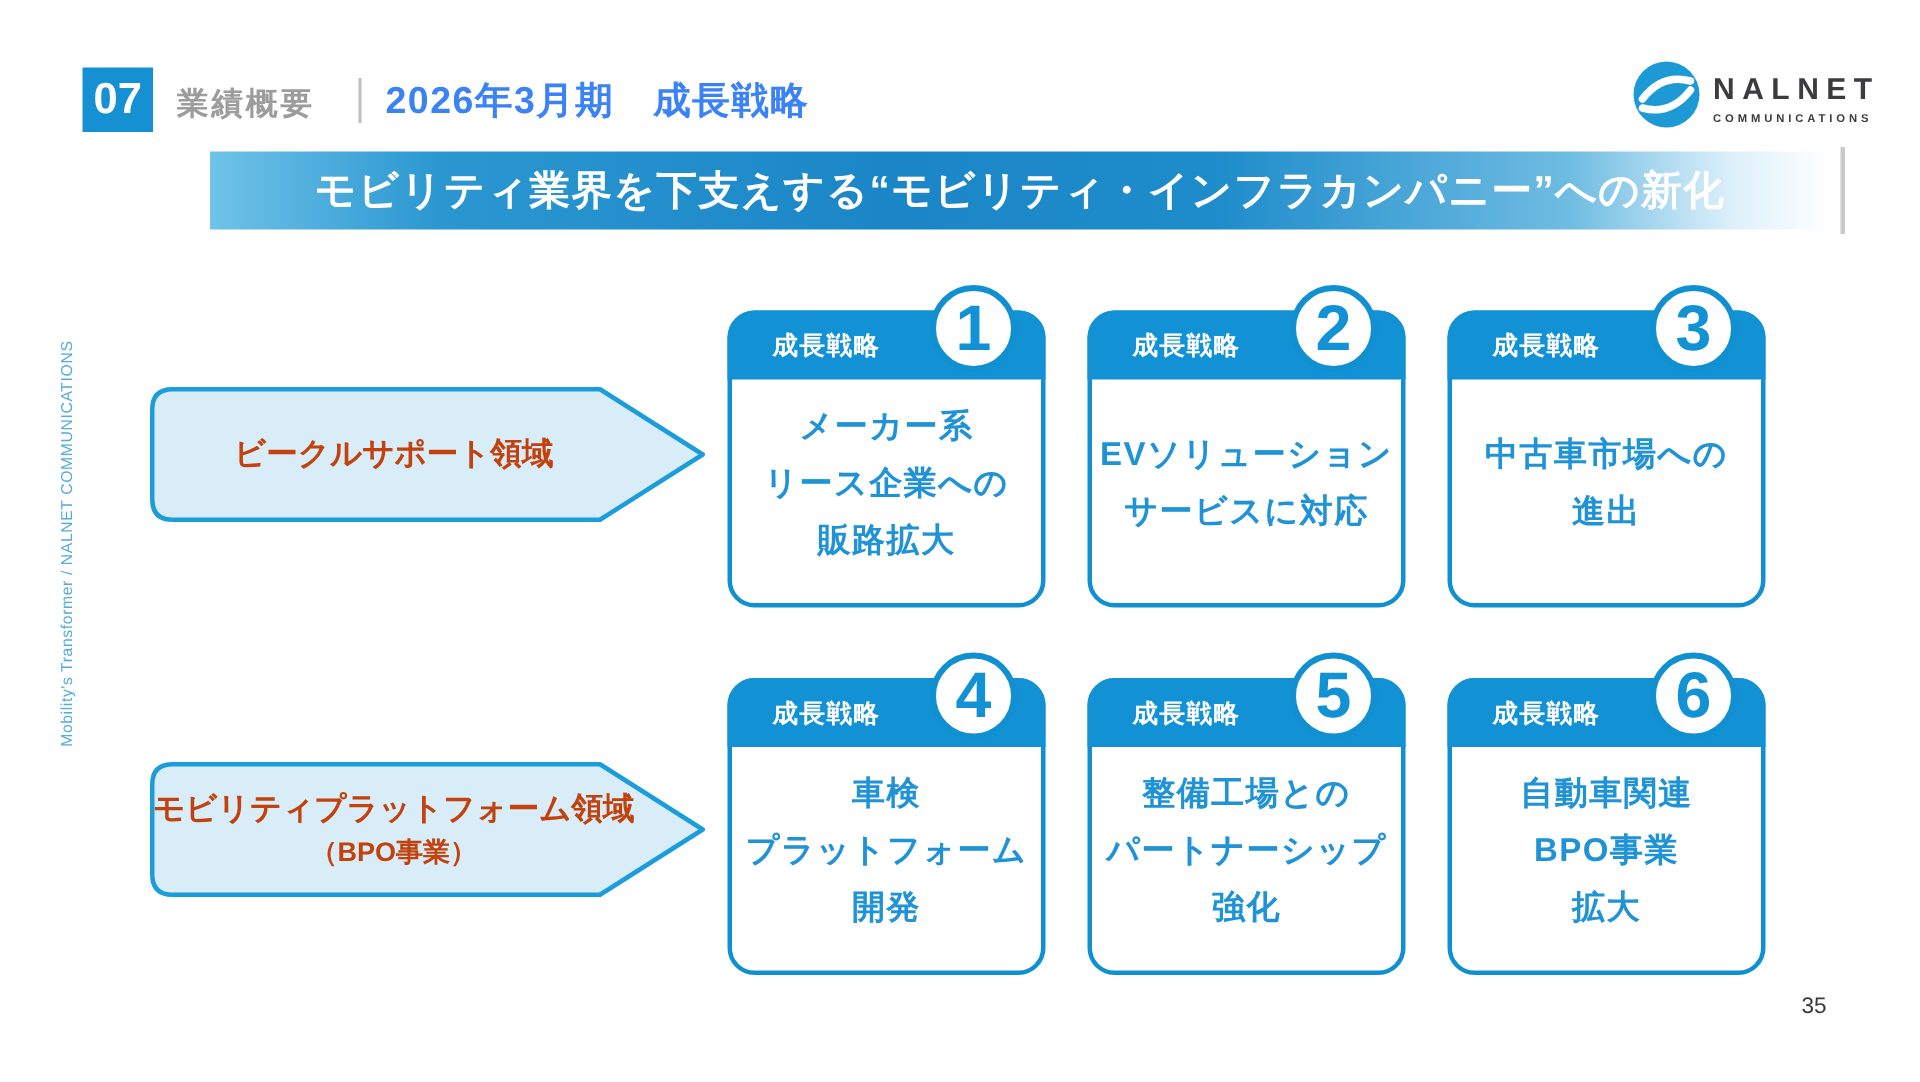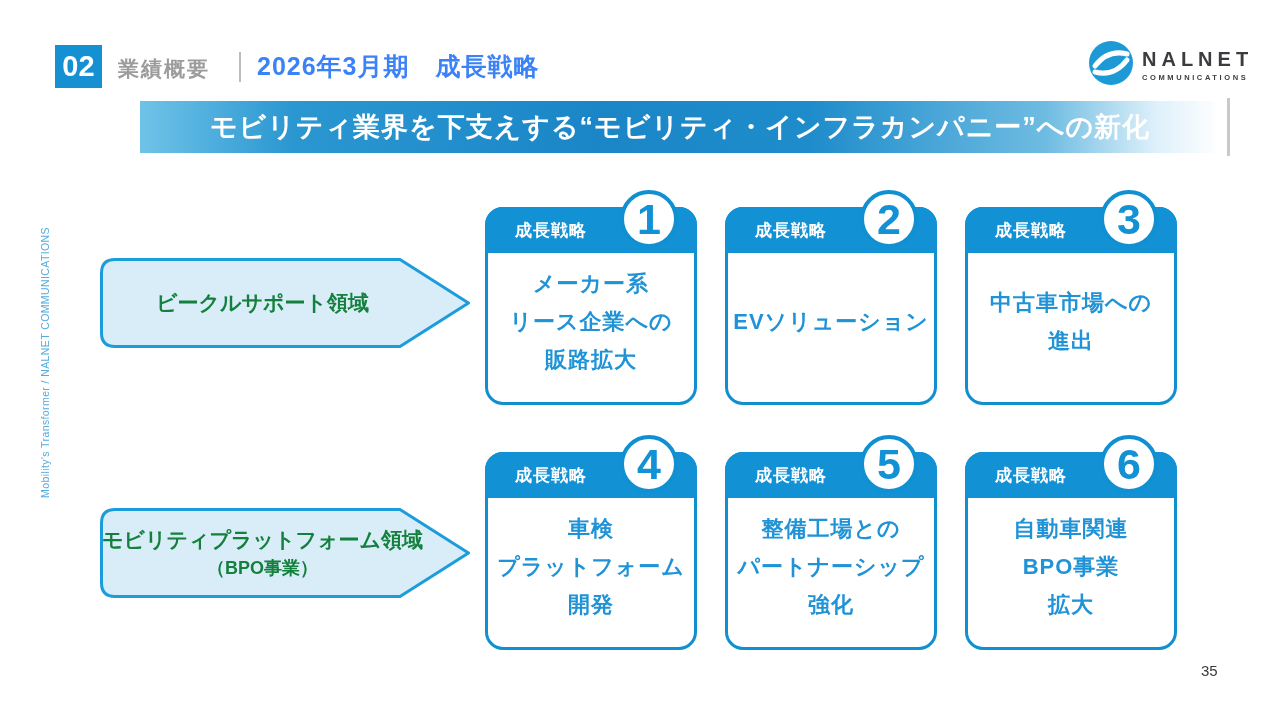--- a/index.html
+++ b/index.html
@@ -46,21 +46,21 @@
   .vside span {
     writing-mode:vertical-rl; transform:rotate(180deg); white-space:nowrap;
     font-size:10.5px; color:#55ABDB; letter-spacing:0.4px;
   }
   
   .area { position:absolute; width:370px; height:90px; }
   .area svg { position:absolute; inset:0; }
   .area-text {
     position:absolute; left:0; top:0; bottom:0; right:45px;
     display:flex; flex-direction:column; align-items:center; justify-content:center;
-    color:#15803d; font-weight:bold; text-align:center;
+    color:#c2410c; font-weight:bold; text-align:center;
   }
   .area-l1 { font-size:21px; line-height:30px; }
   .area-l2 { font-size:18px; line-height:27px; }
   
   .card {
     position:absolute; width:212px; height:198px; background:#fff;
     border:3px solid #1090D0; border-radius:18px;
   }
   .card-head {
     position:absolute; top:-3px; left:-3px; right:-3px; height:46px;
@@ -80,21 +80,21 @@
     padding-bottom:12px; text-align:center;
   }
   .card-line { font-size:22px; font-weight:bold; color:#1F93D5; line-height:38px; letter-spacing:1px; }
   .card-line:empty { display:none; }
   
   .page-num { position:absolute; left:1201px; top:662px; font-size:15px; color:#3A3A3A; }
 </style>
 </head>
 <body>
 
-<div class="hdr-badge">02</div>
+<div class="hdr-badge">07</div>
 <div class="hdr-section">業績概要</div>
 <div class="hdr-divider"></div>
 <div class="hdr-title">2026年3月期　成長戦略</div>
 
 <div class="logo">
   <span>
     <svg width="46" height="46" viewBox="0 0 46 46">
       <circle cx="23" cy="23" r="22" fill="#1D9AD6"></circle>
       <path d="M7,26 Q20,9 39,14" stroke="#fff" stroke-width="5" fill="none" stroke-linecap="round"></path>
       <path d="M39,20 Q26,37 7,32" stroke="#fff" stroke-width="5" fill="none" stroke-linecap="round"></path>
@@ -146,20 +146,21 @@
   </div>
 </div>
 
 <div class="card" style="left:725px; top:207px;">
   <div class="card-head">
     <span class="card-head-label">成長戦略</span>
   </div>
   <div class="card-num">2</div>
   <div class="card-body">
     <div class="card-line">EVソリューション</div>
+    <div class="card-line">サービスに対応</div>
 
   </div>
 </div>
 
 <div class="card" style="left:965px; top:207px;">
   <div class="card-head">
     <span class="card-head-label">成長戦略</span>
   </div>
   <div class="card-num">3</div>
   <div class="card-body">

